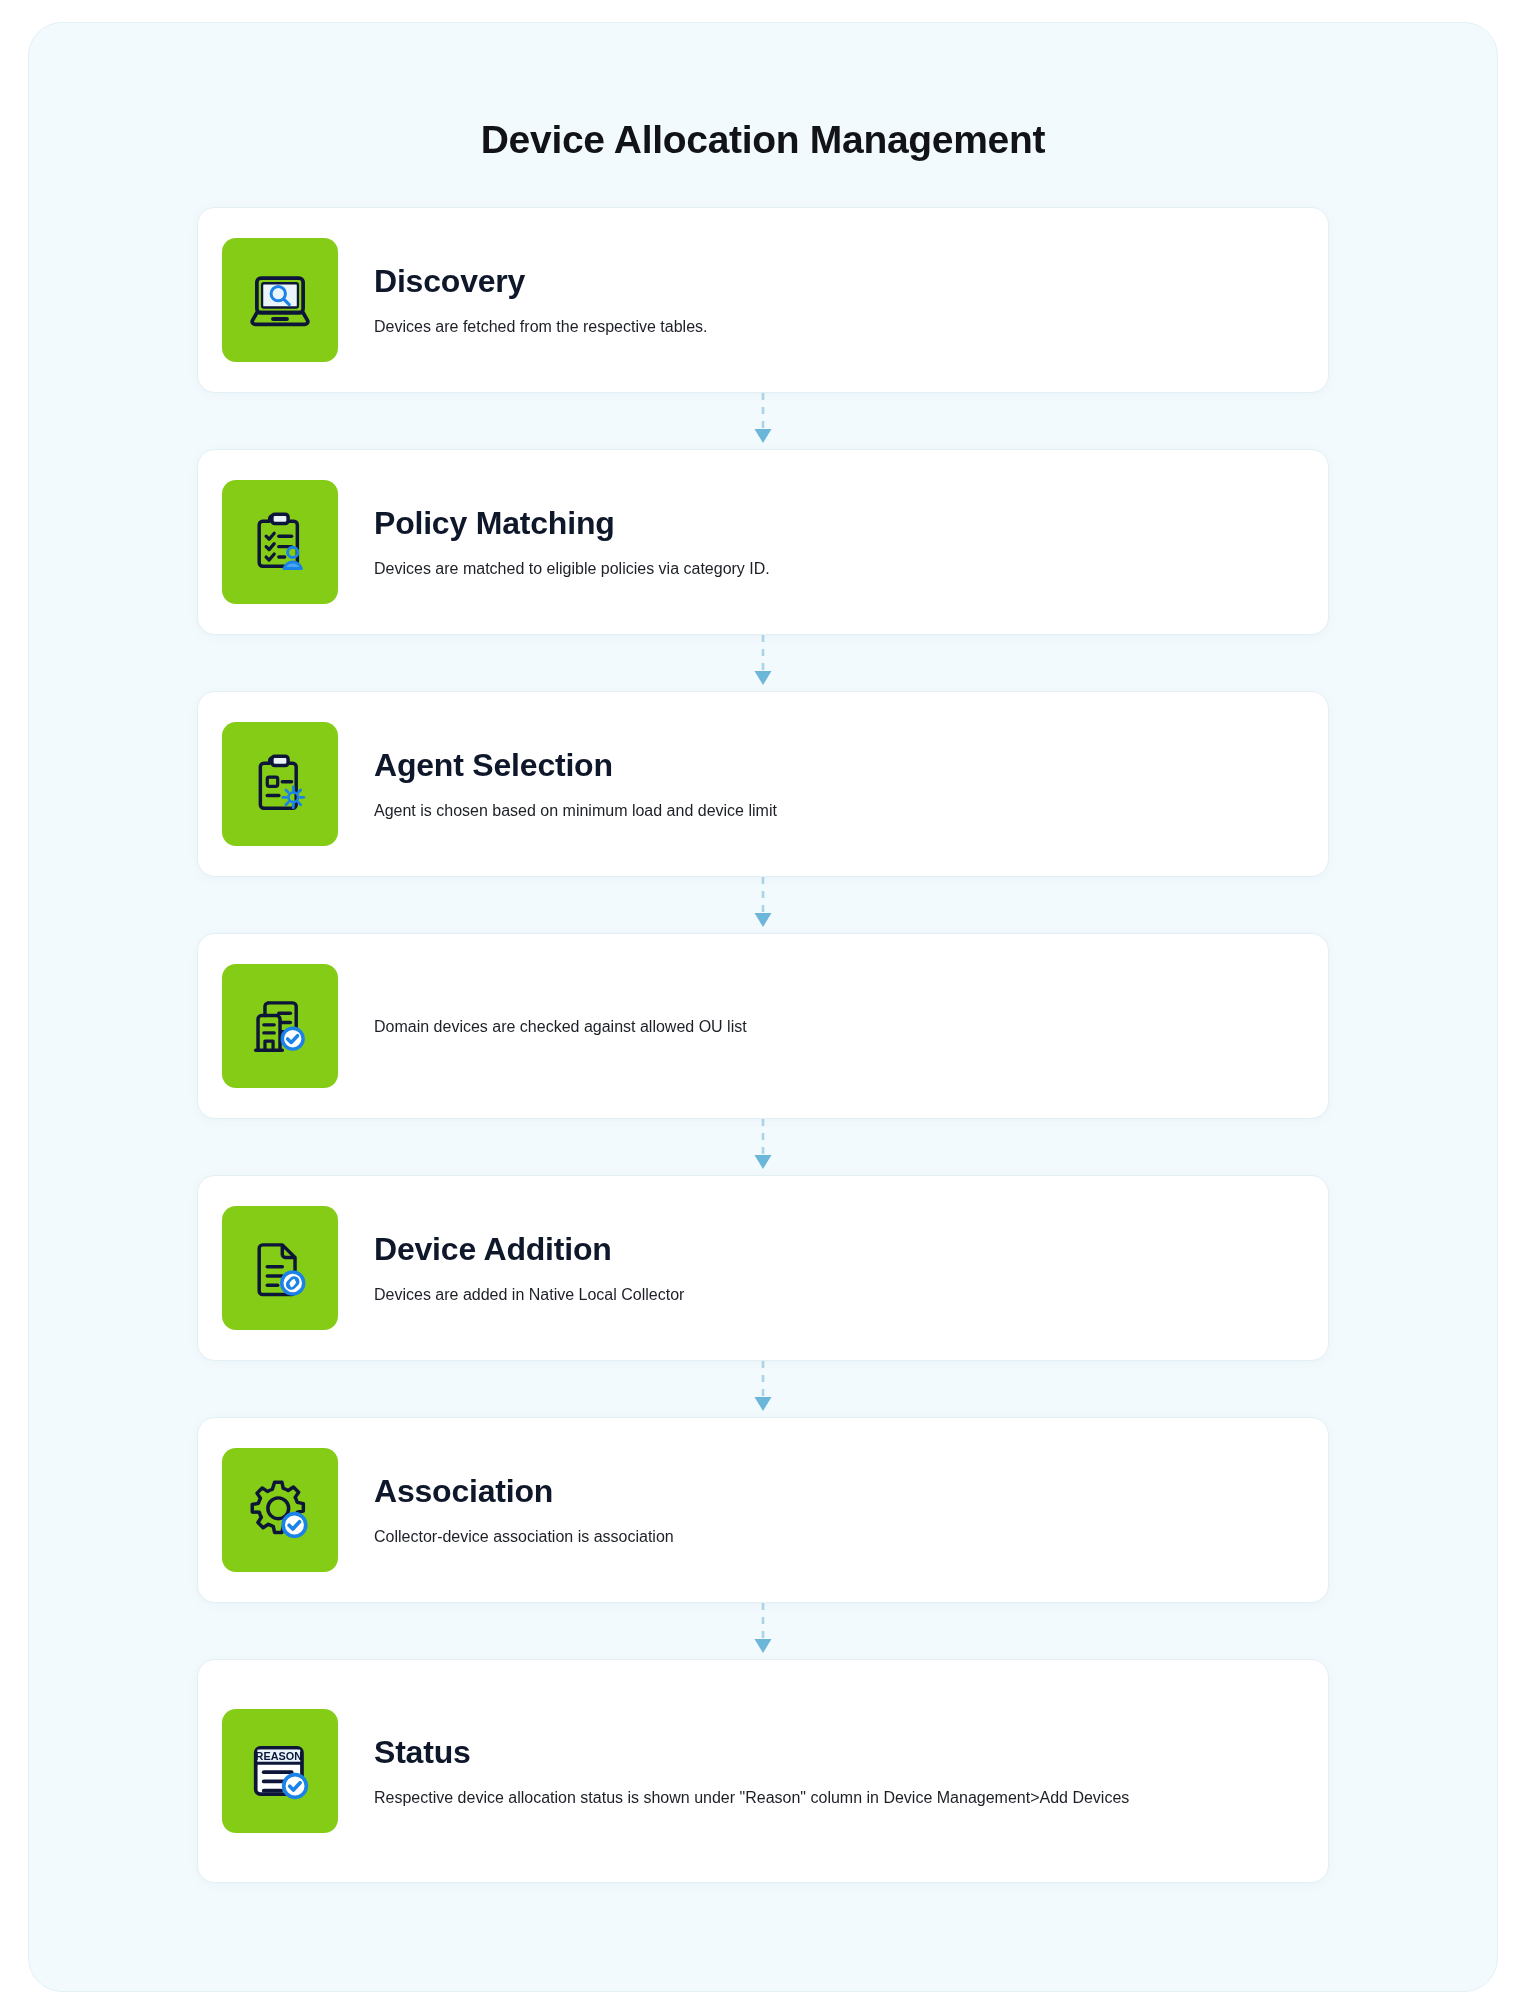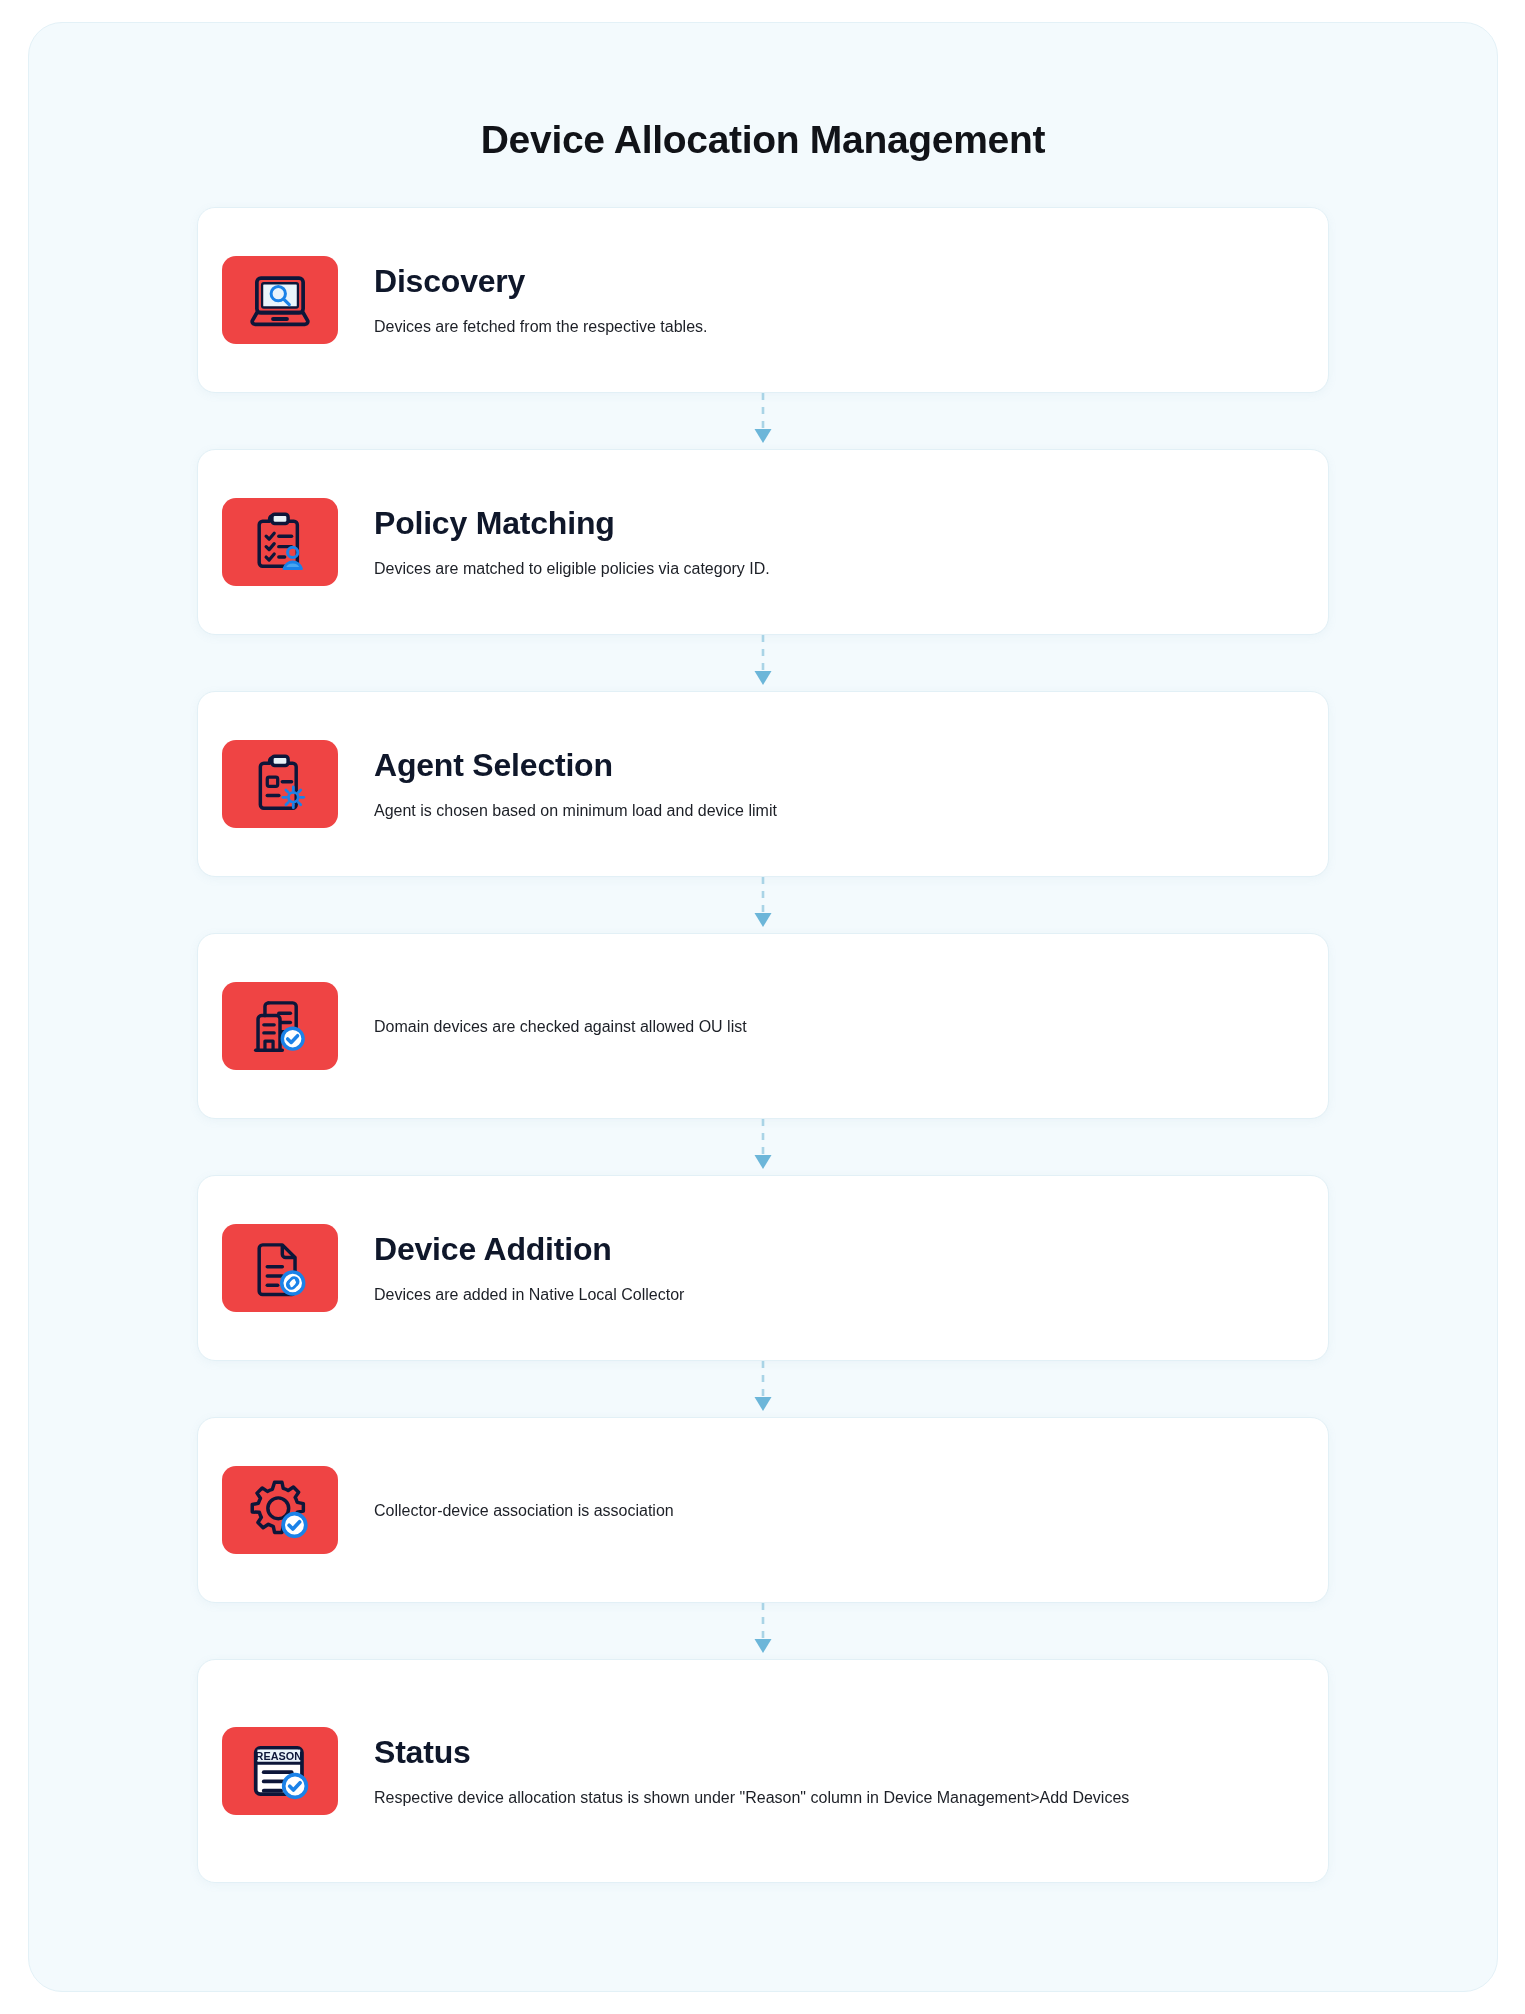--- a/index.html
+++ b/index.html
@@ -38,22 +38,22 @@
     border-radius:18px;
     box-shadow:0 2px 10px rgba(110,160,185,0.07);
     display:flex;
     align-items:center;
     padding:26px 30px 26px 24px;
     min-height:186px;
   }
   .step-card.tall { min-height:224px; }
   .icon-box {
     flex:0 0 auto;
-    width:116px; height:88px;
-    background:#ef4444;
+    width:116px; height:124px;
+    background:#84cc16;
     border-radius:14px;
     display:flex;
     align-items:center;
     justify-content:center;
     margin-right:36px;
   }
   .icon-box svg { width:74px; height:74px; display:block; }
   .step-text { flex:1 1 auto; padding-top:2px; }
   .step-title {
     font-size:32px;
@@ -235,20 +235,21 @@
     <div class="step-card">
       <div class="icon-box">
         <svg viewBox="0 0 64 64" fill="none">
           <path d="M27.3 8 h6.4 l1.1 5.3 a18 18 0 0 1 4.3 1.8 l4.5 -3 l4.5 4.5 l-3 4.5 a18 18 0 0 1 1.8 4.3 l5.3 1.1 v6.4 l-5.3 1.1 a18 18 0 0 1 -1.8 4.3 l3 4.5 l-4.5 4.5 l-4.5 -3 a18 18 0 0 1 -4.3 1.8 l-1.1 5.3 h-6.4 l-1.1 -5.3 a18 18 0 0 1 -4.3 -1.8 l-4.5 3 l-4.5 -4.5 l3 -4.5 a18 18 0 0 1 -1.8 -4.3 L8 33.7 v-6.4 l5.3 -1.1 a18 18 0 0 1 1.8 -4.3 l-3 -4.5 l4.5 -4.5 l4.5 3 a18 18 0 0 1 4.3 -1.8 Z" class="nav-dark" stroke-width="3" stroke-linejoin="round" fill="none"></path>
           <circle cx="30.5" cy="30.5" r="9" class="nav-dark" stroke-width="3" fill="none"></circle>
           <circle cx="44.5" cy="45" r="9.8" class="nav-blue" stroke-width="3.2" fill="#ffffff"></circle>
           <path d="M39.9 45.2 l3.2 3.2 l5.8 -6.2" class="nav-blue" stroke-width="3.2" stroke-linecap="round" stroke-linejoin="round" fill="none"></path>
         </svg>
       </div>
       <div class="step-text">
+        <div class="step-title">Association</div>
         <div class="step-desc">Collector-device association is association</div>
       </div>
     </div>
 
     <div class="connector">
       <svg width="24" height="56" viewBox="0 0 24 56">
         <line x1="12" y1="0" x2="12" y2="36" stroke="#a9d4e6" stroke-width="2.6" stroke-dasharray="7 7"></line>
         <path d="M3.5 36 L20.5 36 L12 50 Z" fill="#6cb6d9"></path>
       </svg>
     </div>

